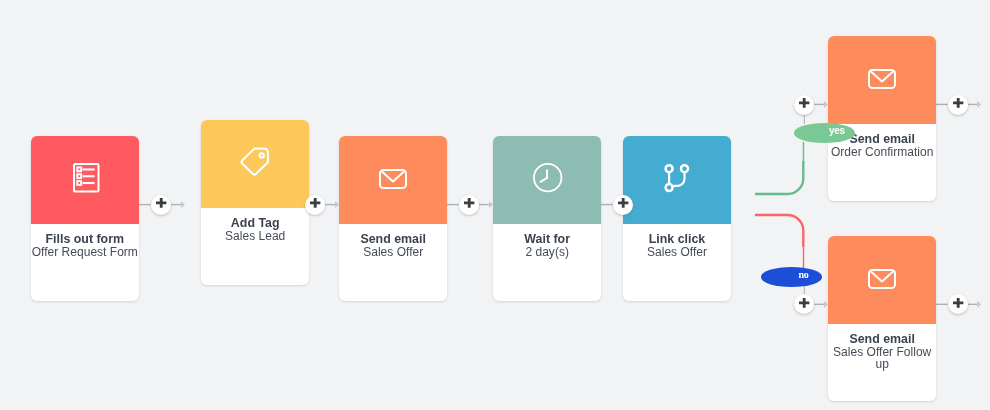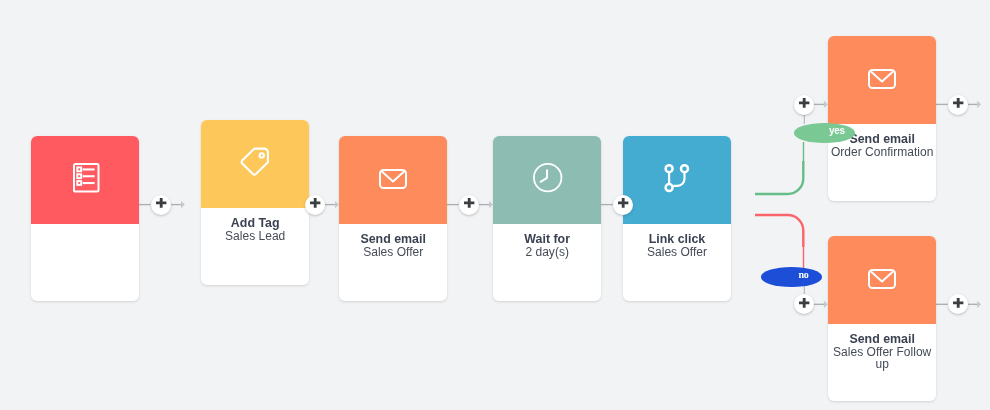--- a/index.html
+++ b/index.html
@@ -72,20 +72,24 @@
       <svg width="26.5" height="29.6" viewBox="0 0 26.5 29.6" style="position:relative;left:1px;top:-1.5px;">
         <rect x="1" y="1" width="24.5" height="27.6" rx="1.4" fill="none" stroke="#fff" stroke-width="2"></rect>
         <rect x="4.3" y="4.4" width="3.85" height="3.85" fill="none" stroke="#fff" stroke-width="1.95"></rect>
         <rect x="4.3" y="11.25" width="3.85" height="3.85" fill="none" stroke="#fff" stroke-width="1.95"></rect>
         <rect x="4.3" y="18.05" width="3.85" height="3.85" fill="none" stroke="#fff" stroke-width="1.95"></rect>
         <rect x="9.6" y="5.4" width="12" height="2.1" fill="#fff"></rect>
         <rect x="9.6" y="12.2" width="12" height="2.1" fill="#fff"></rect>
         <rect x="9.6" y="19" width="12" height="2.1" fill="#fff"></rect>
       </svg>
     </div>
+    <div class="card-body">
+      <div class="card-title">Fills out form</div>
+      <div class="card-sub">Offer Request Form</div>
+    </div>
   </div>
 
   <div class="card" style="left:185.2px;top:120px;margin-left:16px;">
     <div class="card-head" style="background: rgb(253, 199, 89);">
       <svg width="30" height="29" viewBox="0 0 30 29" style="position:relative;left:0.1px;top:-2.2px;">
         <path d="M14.5 1.6 H24.3 a3.6 3.6 0 0 1 3.6 3.6 V15.3 L15.9 27.1 a2.1 2.1 0 0 1 -3 0 L2.2 16.4 a2.1 2.1 0 0 1 0 -3 Z" fill="none" stroke="#fff" stroke-width="2.1" stroke-linejoin="round"></path>
         <circle cx="21.7" cy="8.4" r="2.15" fill="none" stroke="#fff" stroke-width="2.1"></circle>
       </svg>
     </div>
     <div class="card-body">

